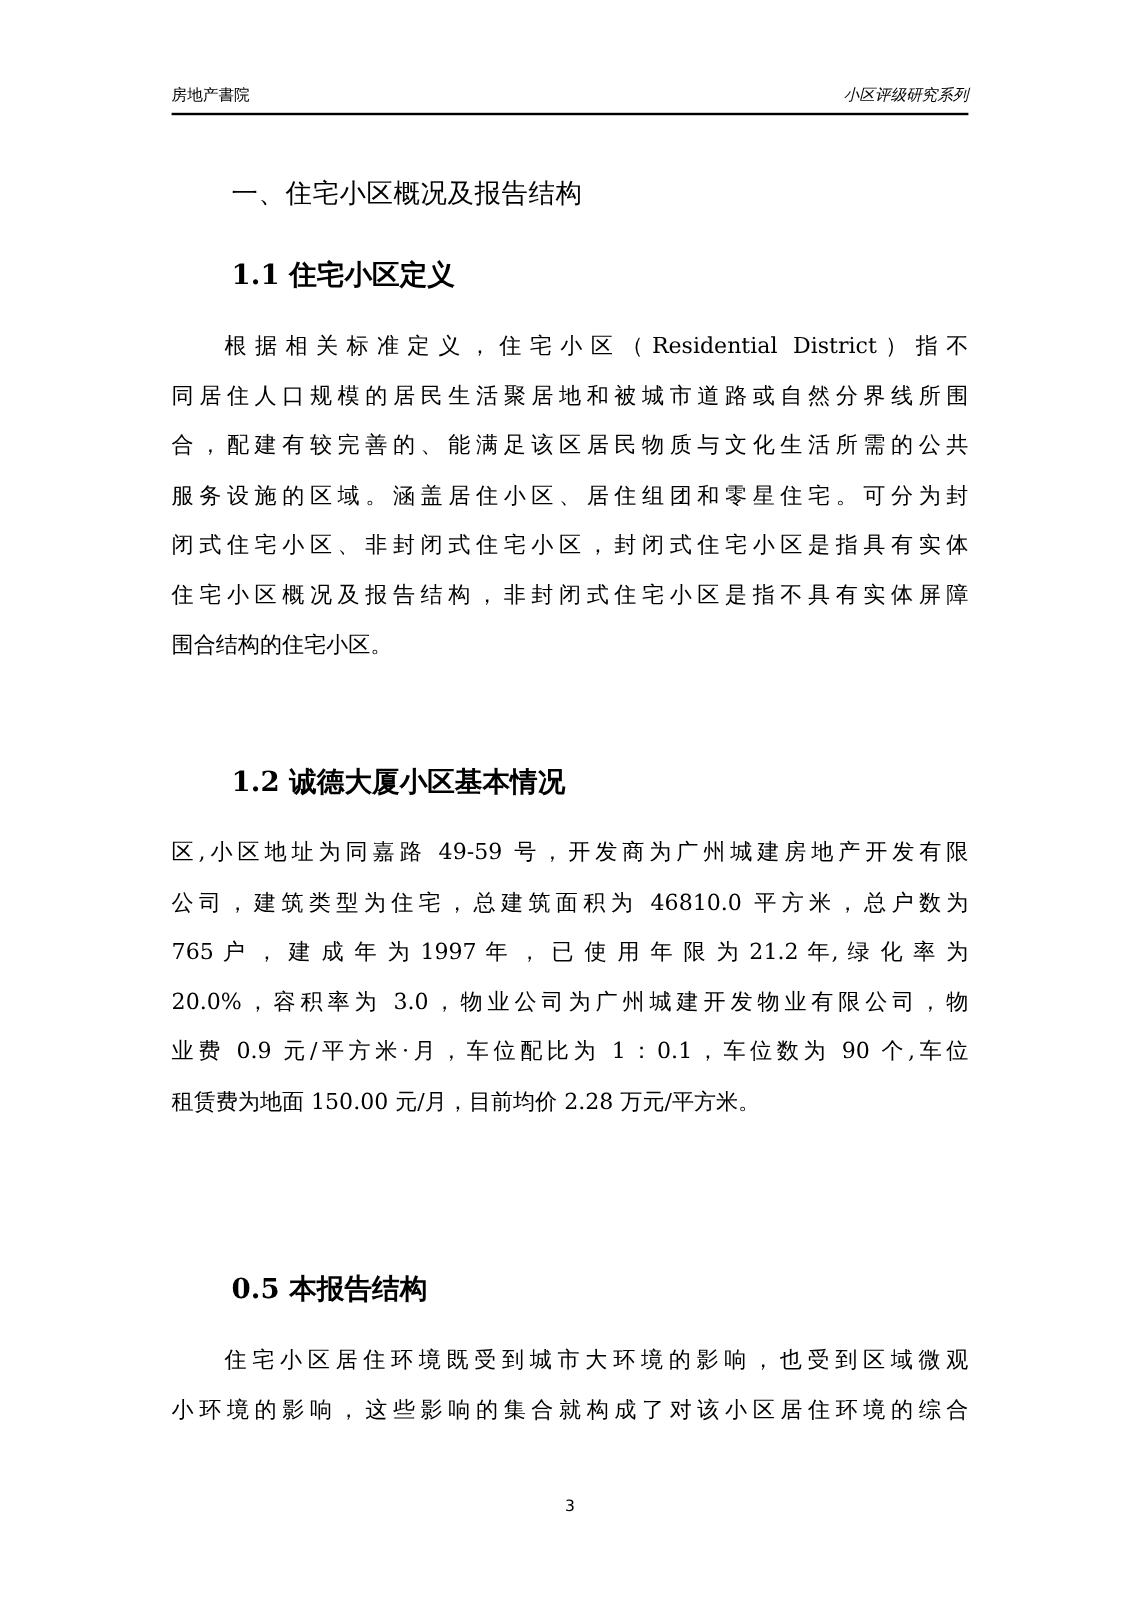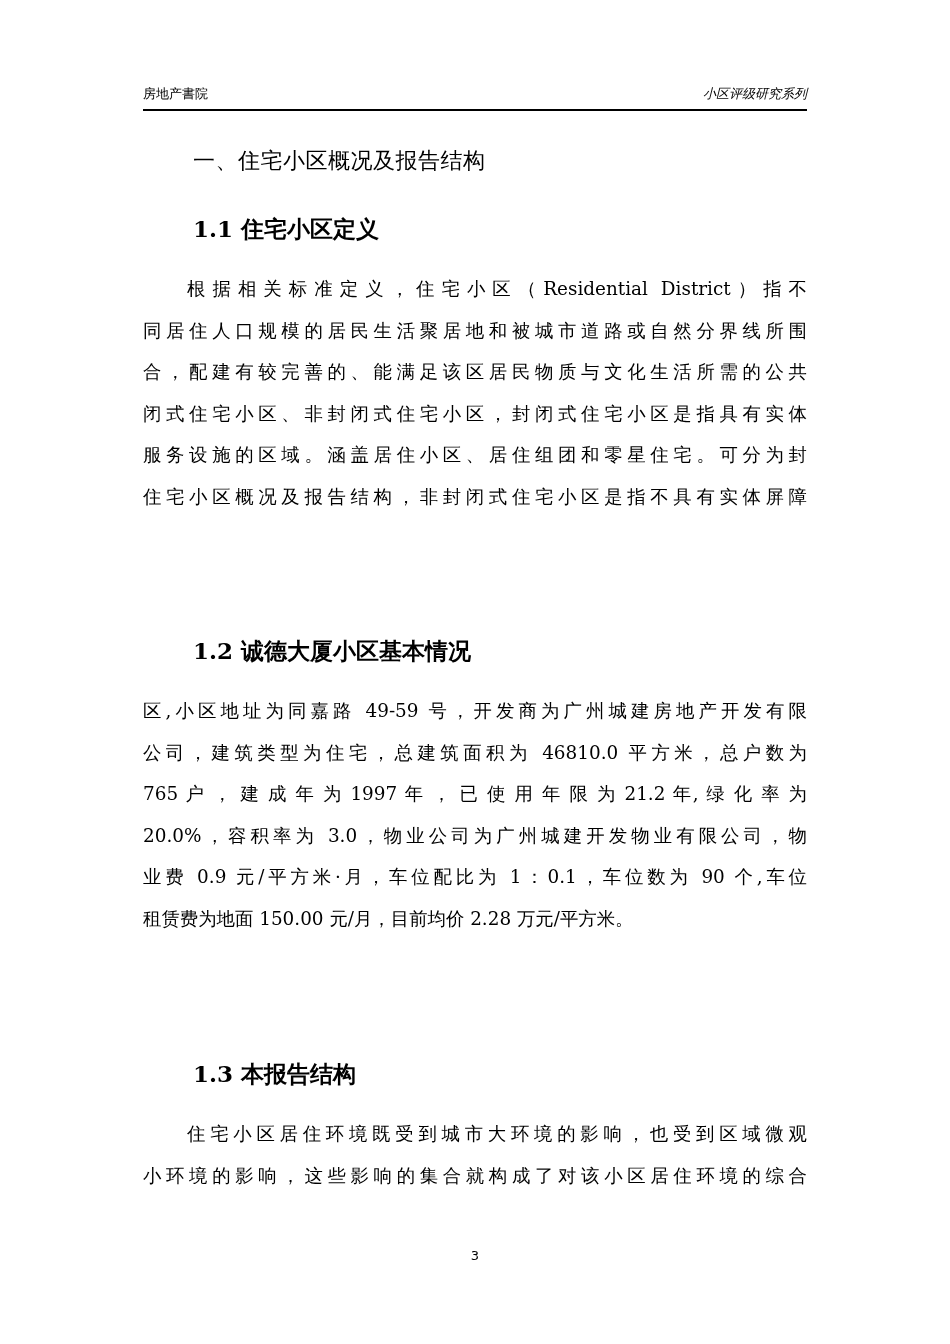--- a/index.html
+++ b/index.html
@@ -1,20 +1,20 @@
 <!DOCTYPE html>
 <html><head>
   <meta charset="utf-8">
   <style>
     html, body { margin: 0; padding: 0; background: #ffffff; }
     body { width: 950px; height: 1344px; position: relative; overflow: hidden;
            font-family: "DejaVu Serif", "Liberation Serif", serif; color: #000; }
     .page-header { position: absolute; left: 143px; top: 66px; width: 664px; height: 28px;
                    border-bottom: 2px solid #000; font-family: "DejaVu Sans", "Liberation Sans", sans-serif;
-                   font-size: 13px; margin-top: 15px; }
+                   font-size: 13px; }
     .page-header .left { position: absolute; left: 0; top: 4px; }
     .page-header .right { position: absolute; right: 0; top: 4px; font-style: italic; }
     .h1 { position: absolute; left: 193px; top: 146px; font-size: 22px; font-weight: normal;
           letter-spacing: 0.5px; white-space: nowrap; }
     .h2 { position: absolute; left: 193px; font-size: 23px; font-weight: bold; white-space: nowrap; }
     .para { position: absolute; left: 143px; width: 664px; font-size: 18.4px; line-height: 41.5px;
             text-align: justify; text-align-last: left; }
     .para .line { display: block; white-space: nowrap; height: 41.5px; text-align: justify;
                   text-align-last: justify; }
     .para .line.last { text-align-last: left; }
@@ -30,34 +30,35 @@
   <span class="right">小区评级研究系列</span>
 </div>
 
 <div class="h1">一、住宅小区概况及报告结构</div>
 
 <div class="h2" style="top:214px;">1.1 住宅小区定义</div>
 <div class="para" style="top:268px;">
   <span class="line indent">根据相关标准定义，住宅小区（Residential District）指不</span>
   <span class="line">同居住人口规模的居民生活聚居地和被城市道路或自然分界线所围</span>
   <span class="line">合，配建有较完善的、能满足该区居民物质与文化生活所需的公共</span>
+  <span class="line">服务设施的区域。涵盖居住小区、居住组团和零星住宅。可分为封</span>
   <span class="line">闭式住宅小区、非封闭式住宅小区，封闭式住宅小区是指具有实体</span>
-  <span class="line">服务设施的区域。涵盖居住小区、居住组团和零星住宅。可分为封</span>
   <span class="line">住宅小区概况及报告结构，非封闭式住宅小区是指不具有实体屏障</span>
+  <span class="line last">围合结构的住宅小区。</span>
 </div>
 
 <div class="h2" style="top:636px;">1.2 诚德大厦小区基本情况</div>
 <div class="para" style="top:690px;">
   <span class="line">区,小区地址为同嘉路 49-59 号，开发商为广州城建房地产开发有限</span>
   <span class="line">公司，建筑类型为住宅，总建筑面积为 46810.0 平方米，总户数为</span>
   <span class="line">765 户 ， 建 成 年 为 1997 年 ， 已 使 用 年 限 为 21.2 年, 绿 化 率 为</span>
   <span class="line">20.0%，容积率为 3.0，物业公司为广州城建开发物业有限公司，物</span>
   <span class="line">业费 0.9 元/平方米·月，车位配比为 1：0.1，车位数为 90 个,车位</span>
   <span class="line last">租赁费为地面 150.00 元/月，目前均价 2.28 万元/平方米。</span>
 </div>
 
-<div class="h2" style="top:1059px;">1.3 本报告结构</div>
+<div class="h2" style="top:1059px;">0.5 本报告结构</div>
 <div class="para" style="top:1113px;">
   <span class="line indent">住宅小区居住环境既受到城市大环境的影响，也受到区域微观</span>
   <span class="line">小环境的影响，这些影响的集合就构成了对该小区居住环境的综合</span>
 </div>
 
 <div class="page-number">3</div>
 
 </body></html>

